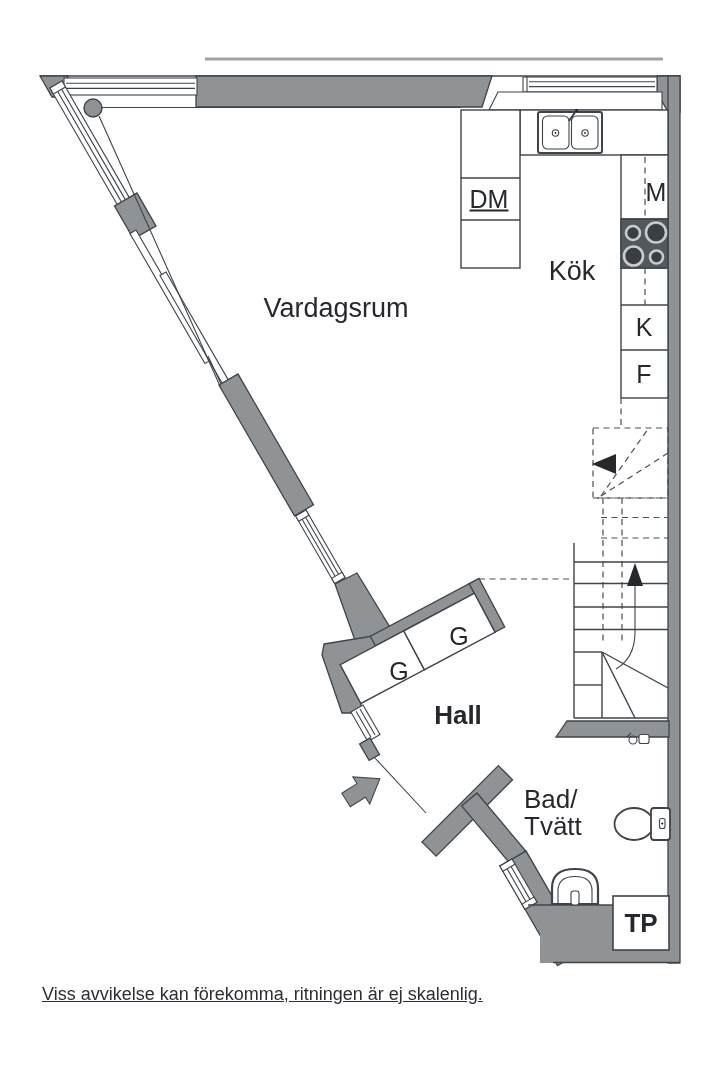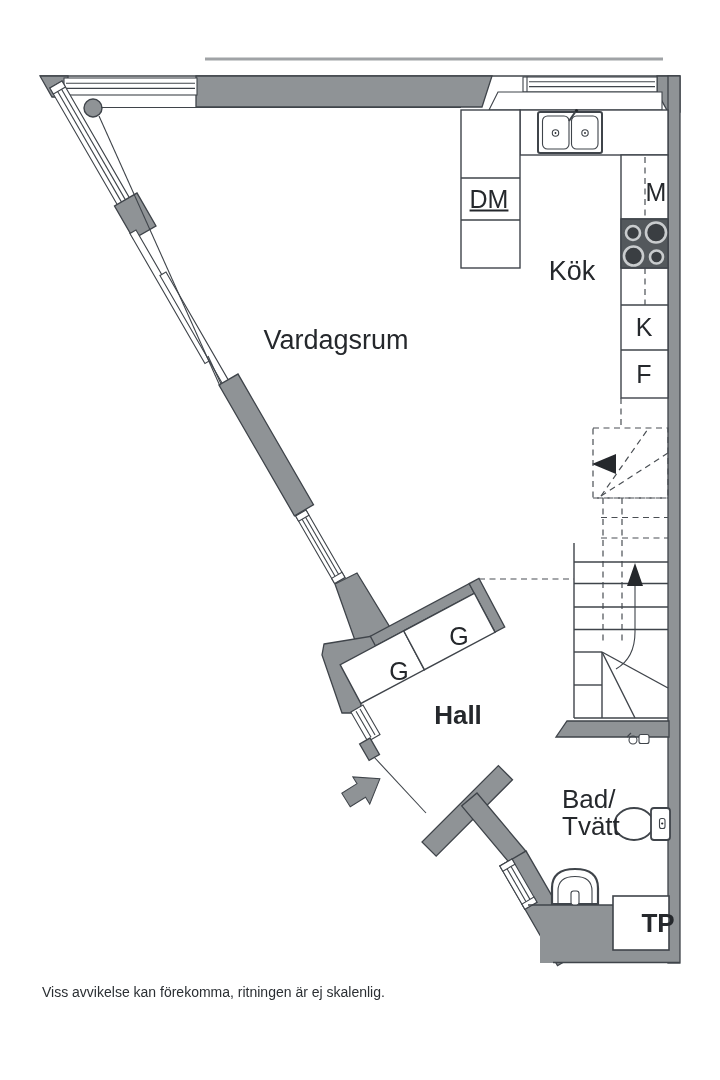--- a/index.html
+++ b/index.html
@@ -1,22 +1,22 @@
 <!DOCTYPE html>
 <html><head>
 <meta charset="utf-8">
 <style>
   html,body{margin:0;padding:0;background:#ffffff;}
   #stage{position:relative;width:720px;height:1080px;background:#ffffff;overflow:hidden;
          font-family:"Liberation Sans", sans-serif;color:#25282c;}
   #plan-svg{position:absolute;left:0;top:0;}
   .lbl{position:absolute;transform:translate(-50%,-50%);white-space:nowrap;color:#25282c;}
   .fs27{font-size:27px;} .fs26{font-size:26px;font-weight:bold;} .fs25{font-size:25px;}
-  .bath-lbl{position:absolute;left:562px;top:786px;font-size:26px;line-height:27px;white-space:nowrap;}
-  .footer{position:absolute;left:42px;top:984px;font-size:14px;color:#2b2f33;}
+  .bath-lbl{position:absolute;left:524px;top:786px;font-size:26px;line-height:27px;white-space:nowrap;}
+  .footer{position:absolute;left:42px;top:984px;font-size:18px;color:#2b2f33;text-decoration:underline;}
   
   .wall{fill:#8f9396;stroke:#3f444a;stroke-width:1.3;}
   .wallns{fill:#8f9396;stroke:none;}
   .white{fill:#ffffff;stroke:#3f444a;stroke-width:1.4;}
   .whitethin{fill:#ffffff;stroke:#3f444a;stroke-width:1.1;}
   .ln{stroke:#3f444a;stroke-width:1.4;fill:none;}
   .thin{stroke:#3f444a;stroke-width:1.1;fill:none;}
   .dash{stroke:#4a4f54;stroke-width:1.2;fill:none;stroke-dasharray:6 4.5;}
   .dark{fill:#25282c;stroke:none;}
 </style>
@@ -211,30 +211,30 @@
   </g>
 
   <rect x="613" y="896" width="56" height="54" fill="#fff" stroke="#3f444a" stroke-width="1.6"></rect>
 
   <circle cx="93" cy="108" r="9" fill="#8f9396" stroke="#3f444a" stroke-width="1.4"></circle>
   <line x1="101" y1="107.5" x2="461" y2="107.5" class="thin"></line>
   <line x1="99" y1="116" x2="220" y2="386" class="thin"></line>
 
 </svg>
 
-<div class="lbl fs27" style="left:336px;top:340px;text-align:right;">Vardagsrum</div>
+<div class="lbl fs27" style="left:336px;top:308px;text-align:right;">Vardagsrum</div>
 <div class="lbl fs27" style="left:572px;top:271px;">Kök</div>
 <div class="lbl fs26" style="left:458px;top:715px;">Hall</div>
 <div class="bath-lbl">
   <div>Bad/</div>
   <div>Tvätt</div>
 </div>
 <div class="lbl fs25" style="left:489px;top:199px;text-decoration:underline;">DM</div>
 <div class="lbl fs25" style="left:656px;top:192px;">M</div>
 <div class="lbl fs25" style="left:644px;top:327px;">K</div>
 <div class="lbl fs25" style="left:644px;top:374px;">F</div>
-<div class="lbl fs26" style="left:641px;top:923px;margin-left:17px;">TP</div>
+<div class="lbl fs26" style="left:641px;top:923px;">TP</div>
 <div class="lbl fs25" style="left:399px;top:671px;">G</div>
 <div class="lbl fs25" style="left:459px;top:636px;">G</div>
 
 <div class="footer">Viss avvikelse kan förekomma, ritningen är ej skalenlig.</div>
 
 </div>
 
 </body></html>

